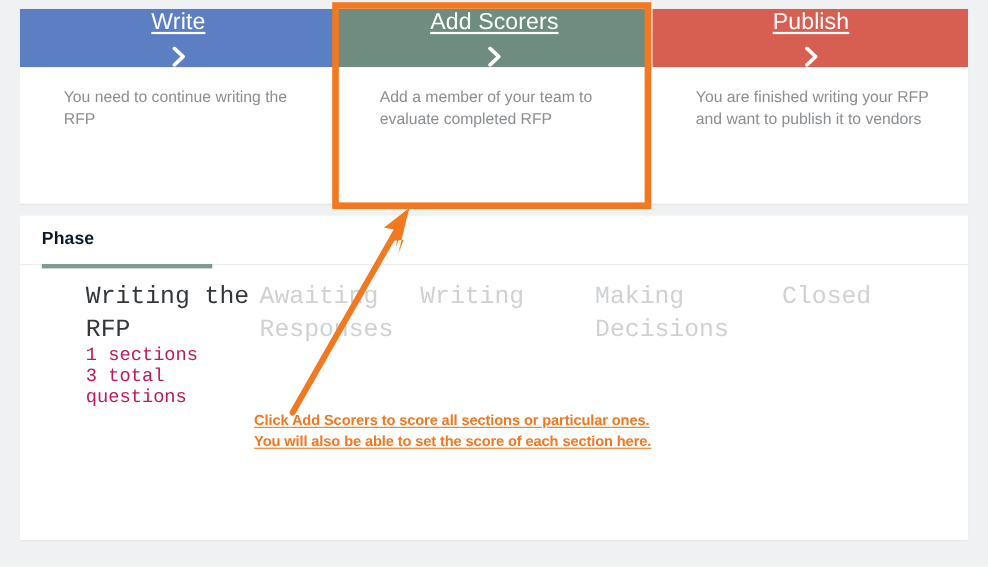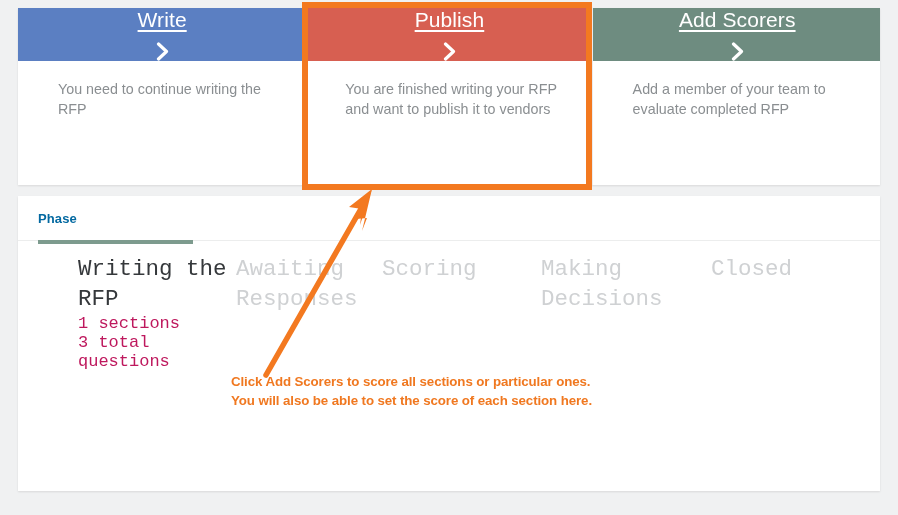--- a/index.html
+++ b/index.html
@@ -98,23 +98,23 @@
   }
   .panel-header {
     height: 45px;
     border-bottom: 1px solid #eceded;
     display: flex;
     align-items: center;
     padding-left: 20px;
     box-sizing: border-box;
   }
   .panel-header-label {
-    font-size: 13px;
+    font-size: 16px;
     font-weight: bold;
-    color: #0369a1;
+    color: #0f172a;
     letter-spacing: 0.1px;
   }
 
   .active-underline {
     position: absolute;
     left: 20px;
     top: 44px;
     width: 155px;
     height: 4px;
     background: #7d9b8e;
@@ -170,20 +170,21 @@
   .anno-text {
     position: absolute;
     left: 231px;
     top: 372px;
     width: 420px;
     color: #f07820;
     font-size: 13.3px;
     font-weight: bold;
     line-height: 19px;
     letter-spacing: -0.1px;
+    text-decoration: underline;
     text-underline-offset: 2px;
   }
   .anno-text .line { display: block; white-space: nowrap; }
 </style>
 </head>
 <body>
 
 <div id="stage">
 
   <div class="cards-row">
@@ -194,43 +195,43 @@
         <span class="chev">
           <svg width="13" height="19" viewBox="0 0 13 19">
             <path d="M2.5 2 L10.5 9.5 L2.5 17" fill="none" stroke="#ffffff" stroke-width="3.2" stroke-linecap="round" stroke-linejoin="round"></path>
           </svg>
         </span>
       </div>
       <div class="card-body">You need to continue writing the RFP</div>
     </div>
 
     <div class="card">
+      <div class="card-header green">
+        <span class="card-title">Add Scorers</span>
+        <span class="chev">
+          <svg width="13" height="19" viewBox="0 0 13 19">
+            <path d="M2.5 2 L10.5 9.5 L2.5 17" fill="none" stroke="#ffffff" stroke-width="3.2" stroke-linecap="round" stroke-linejoin="round"></path>
+          </svg>
+        </span>
+      </div>
+      <div class="card-body">Add a member of your team to evaluate completed RFP</div>
+    </div>
+
+    <div class="card">
       <div class="card-header red">
         <span class="card-title">Publish</span>
         <span class="chev">
           <svg width="13" height="19" viewBox="0 0 13 19">
             <path d="M2.5 2 L10.5 9.5 L2.5 17" fill="none" stroke="#ffffff" stroke-width="3.2" stroke-linecap="round" stroke-linejoin="round"></path>
           </svg>
         </span>
       </div>
       <div class="card-body">You are finished writing your RFP and want to publish it to vendors</div>
     </div>
 
-    <div class="card">
-      <div class="card-header green">
-        <span class="card-title">Add Scorers</span>
-        <span class="chev">
-          <svg width="13" height="19" viewBox="0 0 13 19">
-            <path d="M2.5 2 L10.5 9.5 L2.5 17" fill="none" stroke="#ffffff" stroke-width="3.2" stroke-linecap="round" stroke-linejoin="round"></path>
-          </svg>
-        </span>
-      </div>
-      <div class="card-body">Add a member of your team to evaluate completed RFP</div>
-    </div>
-
   </div>
 
   <div class="panel">
 
     <div class="panel-header">
       <span class="panel-header-label">Phase</span>
     </div>
     <div class="active-underline"></div>
 
     <div class="phases">
@@ -241,21 +242,21 @@
           <div>1 sections</div>
           <div>3 total questions</div>
         </div>
       </div>
 
       <div class="phase" style="left:218px; width:130px;">
         <div class="phase-name">Awaiting Responses</div>
       </div>
 
       <div class="phase" style="left:364px;">
-        <div class="phase-name">Scoring</div>
+        <div class="phase-name">Writing</div>
       </div>
 
       <div class="phase" style="left:523px; width:120px;">
         <div class="phase-name">Making Decisions</div>
       </div>
 
       <div class="phase" style="left:693px;">
         <div class="phase-name">Closed</div>
       </div>
 

